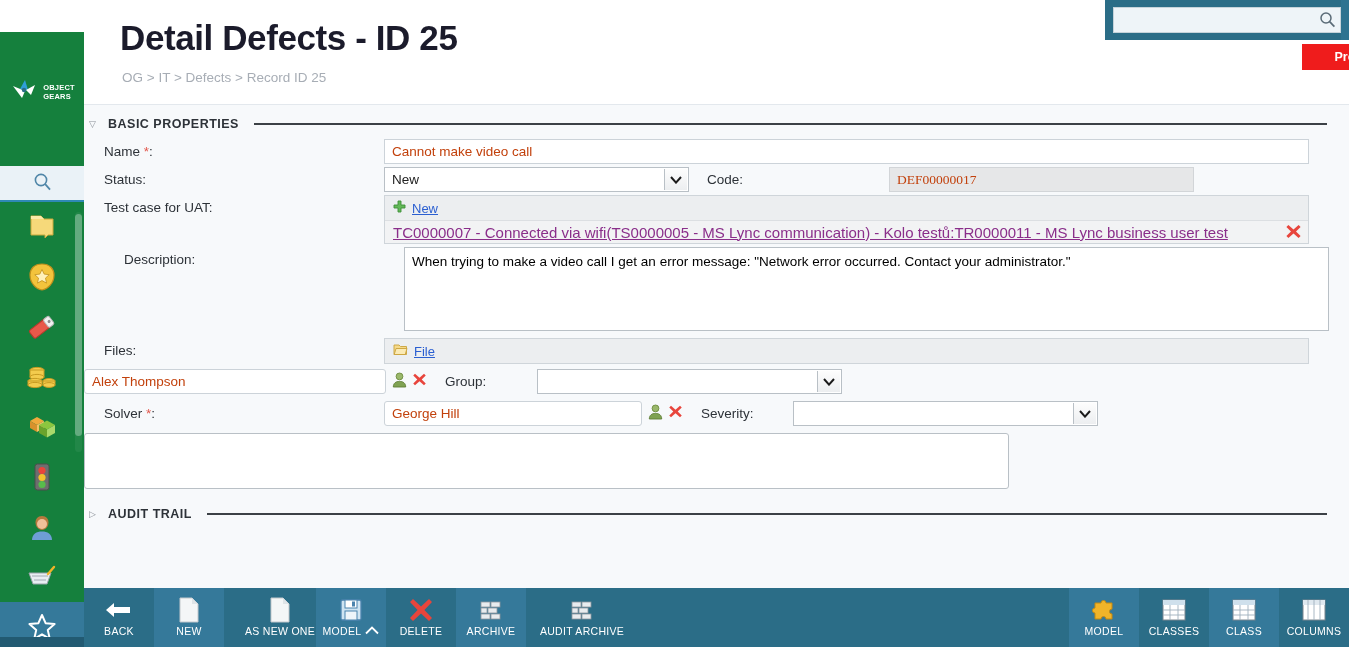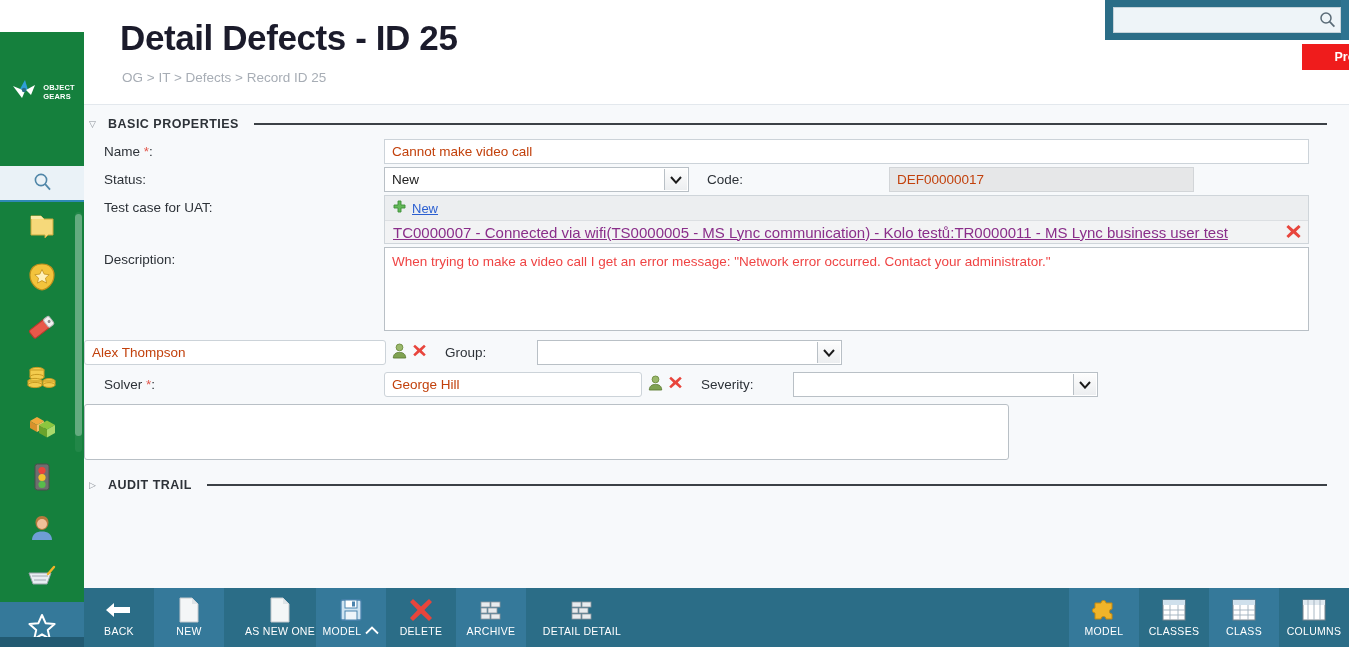--- a/index.html
+++ b/index.html
@@ -135,21 +135,21 @@
     cursor: pointer; display: flex; align-items: center;
     font-family: "Liberation Sans", sans-serif;
   }
   .sel .arrow {
     position: absolute; right: 1px; top: 1px; width: 23px; height: 21px;
     background: linear-gradient(#fdfdfd,#eceef0); border-left: 1px solid #b9c0c6;
     display: flex; align-items: center; justify-content: center;
   }
   .ta {
     border: 1px solid #b9c0c6; background: #ffffff; font-size: 13.5px;
-    color: #ef4444; padding: 5px 7px; resize: none; outline: none;
+    color: #000000; padding: 5px 7px; resize: none; outline: none;
     font-family: "Liberation Sans", sans-serif; line-height: 18px;
   }
   .subpanel {
     border: 1px solid #cfd5da; background: #eceef0;
   }
   .subpanel .addrow {
     height: 24px; display: flex; align-items: center; gap: 6px; padding-left: 8px;
   }
   .linkrow {
     background: #f2f3f4; border-top: 1px solid #dcdfe2;
@@ -376,21 +376,21 @@
             <svg width="12" height="8" viewBox="0 0 12 8">
                 <polyline points="1,1 6,6.6 11,1" fill="none" stroke="#1b1b1b" stroke-width="2"></polyline>
               </svg>
           </span>
         </div>
       </div>
       <div class="lbl" style="width:200px;padding-left:18px;">
         <span>Code</span>:
       </div>
       <div class="fld">
-        <input class="txt ro" style="width: 305px;" type="text" readonly="" value="DEF00000017">
+        <input class="txt ro" style="width: 305px; font-family: Liberation Serif, serif;" type="text" readonly="" value="DEF00000017">
       </div>
     </div>
 
     <div class="row" style="margin-top:2px;">
       <div class="lbl">
         <span>Test case for UAT</span>:
       </div>
       <div class="fld">
         <div class="subpanel" style="width:925px;">
           <div class="addrow">
@@ -406,29 +406,47 @@
             <span class="del-x">
               <svg width="17" height="17" viewBox="0 0 17 17">
                 <path d="M3.4 2 L8.5 6.6 L13.6 2 L15.6 4 L11 8.5 L15.6 13 L13.6 15 L8.5 10.4 L3.4 15 L1.4 13 L6 8.5 L1.4 4 Z" fill="#e8453c"></path>
               </svg>
             </span>
           </div>
         </div>
       </div>
     </div>
 
+    <div class="row" style="margin-top:3px;justify-content:center;">
+      <div class="lbl">
+        <span>Description</span>:
+      </div>
+      <div class="fld">
+        <textarea class="ta" style="width: 925px; height: 84px;">When trying to make a video call I get an error message: "Network error occurred. Contact your administrator."</textarea>
+      </div>
+    </div>
+
     <div class="row" style="margin-top:3px;">
       <div class="lbl">
-        <span>Description</span>:
-      </div>
-      <div class="fld">
-        <textarea class="ta" style="width: 925px; height: 84px;">When trying to make a video call I get an error message: "Network error occurred. Contact your administrator."</textarea>
-      </div>
-    </div>
-
+        <span>Files</span>:
+      </div>
+      <div class="fld">
+        <div class="subpanel" style="width:925px;">
+          <div class="addrow">
+            <span>
+              <svg width="15" height="13" viewBox="0 0 15 13">
+                <path d="M1 2 h5 l1.5 1.5 h6 v8 H1 Z" fill="#f5d98a" stroke="#c9a13a" stroke-width=".9"></path>
+                <path d="M3 5.5 h11 l-1.8 6 H1.2 Z" fill="#fbeab4" stroke="#c9a13a" stroke-width=".9"></path>
+              </svg>
+            </span>
+            <a class="lnk">File</a>
+          </div>
+        </div>
+      </div>
+    </div>
 
     <div class="row" style="margin-top:5px;">
       <div class="fld" style="display:flex;align-items:center;">
         <input class="txt" style="width: 302px; border-radius: 3px;" type="text" value="Alex Thompson">
         <span class="inline-icons">
           <span>
             <svg width="15" height="16" viewBox="0 0 15 16">
               <circle cx="7.5" cy="4.4" r="3.4" fill="#9ab86b" stroke="#6d8c3e" stroke-width=".9"></circle>
               <path d="M1.3 15 c0-4 2.8-5.6 6.2-5.6 s6.2 1.6 6.2 5.6 Z" fill="#7fa252" stroke="#5d7d34" stroke-width=".9"></path>
             </svg>
@@ -584,21 +602,21 @@
           <g fill="#e8ecef" stroke="#8e979e" stroke-width=".8">
             <rect x="3" y="4" width="9" height="5"></rect>
               <rect x="13" y="4" width="9" height="5"></rect>
             <rect x="3" y="10" width="6" height="5"></rect>
               <rect x="10" y="10" width="9" height="5"></rect>
             <rect x="3" y="16" width="9" height="5"></rect>
               <rect x="13" y="16" width="9" height="5"></rect>
           </g>
         </svg>
       </span>
-      <span class="tb-lbl">DETAIL DETAIL</span>
+      <span class="tb-lbl">AUDIT ARCHIVE</span>
     </div>
 
     <div class="tb-spacer"></div>
 
     <div class="tb-btn alt">
       <span class="tb-ico">
         <svg width="26" height="26" viewBox="0 0 26 26">
           <path d="M4 6 h6 a2.5 2.5 0 1 1 5 0 h6 v6 a2.5 2.5 0 1 0 0 5 v5 h-6 a2.5 2.5 0 1 0 -5 0 H4 v-6 a2.5 2.5 0 1 1 0-5 Z" fill="#f0b429" stroke="#c28a12" stroke-width="1"></path>
         </svg>
       </span>

